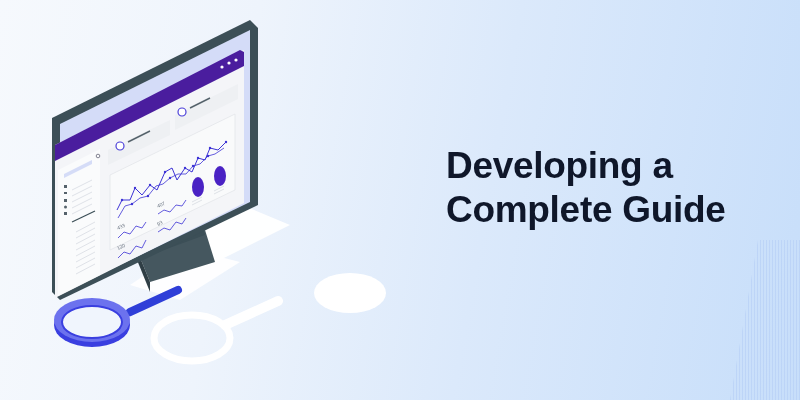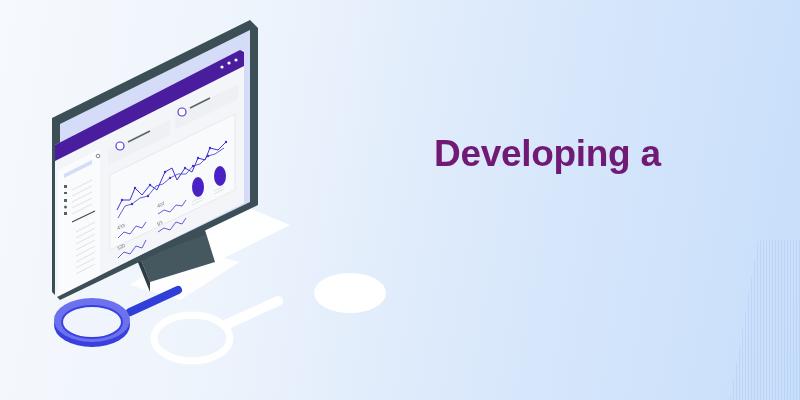--- a/index.html
+++ b/index.html
@@ -5,24 +5,24 @@
     html, body { margin: 0; padding: 0; }
     body {
       width: 800px; height: 400px; overflow: hidden; position: relative;
       background: linear-gradient(100deg, #f6f9fd 0%, #eef4fc 30%, #dbe9fb 60%, #c7defa 100%);
       font-family: "Liberation Sans", sans-serif;
     }
     .hero { position: absolute; inset: 0; }
     .illustration { position: absolute; left: 0; top: 0; width: 800px; height: 400px; }
     .title {
       position: absolute; left: 434px; top: 132px; width: 340px;
-      margin: 0;
+      margin: 12px;
       font-family: "Liberation Sans", sans-serif;
       font-weight: 700; font-size: 37px; line-height: 44px;
-      color: #701a75; letter-spacing: -0.3px;
+      color: #0f172a; letter-spacing: -0.3px;
     }
     .title span { display: block; }
     .deco-stripe {
       position: absolute; right: 0; bottom: 0; width: 70px; height: 160px;
       background: repeating-linear-gradient(90deg, rgba(180,205,245,0.6) 0 1px, transparent 1px 3px);
       clip-path: polygon(40% 0, 100% 0, 100% 100%, 0 100%);
     }
   </style>
 </head>
 <body>
@@ -140,14 +140,15 @@
       <ellipse cx="92" cy="320" rx="38" ry="22" fill="#6c72ee"></ellipse>
       <ellipse cx="92" cy="322" rx="30" ry="16" fill="#f0f5fd"></ellipse>
       <ellipse cx="92" cy="322" rx="30" ry="16" fill="none" stroke="#3a3fe0" stroke-width="2"></ellipse>
     </g>
   </svg>
 
   <div class="deco-stripe"></div>
 
   <h1 class="title">
     <span>Developing a</span>
+    <span>Complete Guide</span>
   </h1>
 </div>
 
 </body></html>

